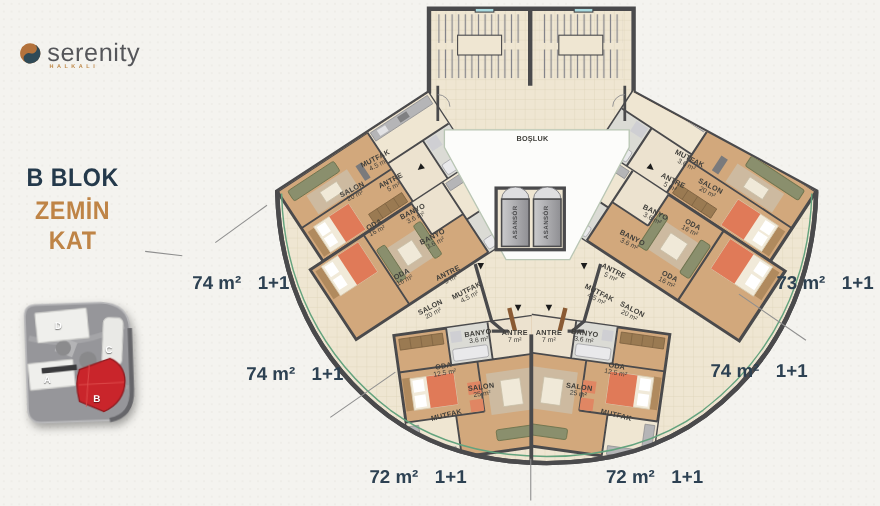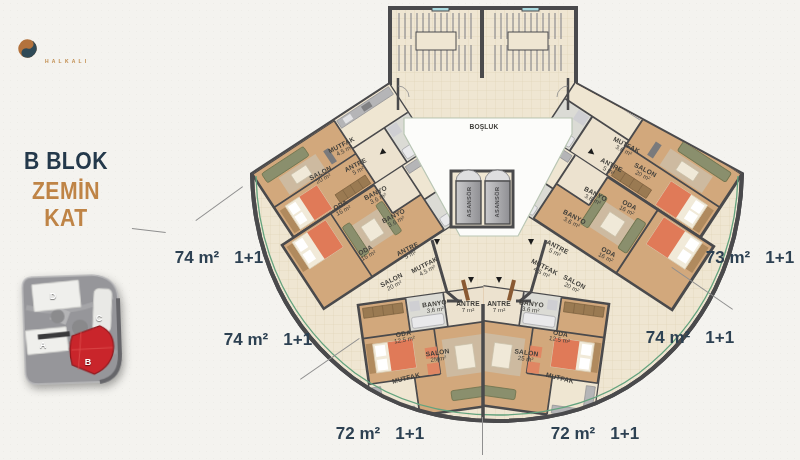--- a/index.html
+++ b/index.html
@@ -44,20 +44,21 @@
 
 <div class="stage">
 
   <div class="logo">
     <svg width="23" height="23" viewBox="0 0 40 40">
       <g transform="rotate(18 20 20)">
         <circle cx="20" cy="20" r="16" fill="#b3723c"></circle>
         <path d="M20,4 A16,16 0 0 1 20,36 A8,8 0 0 1 20,20 A8,8 0 0 0 20,4 Z" fill="#2f4a57"></path>
       </g>
     </svg>
+    <div class="word">serenity</div>
     <div class="sub">HALKALI</div>
   </div>
 
   <div class="headline">
     <div class="l1">B BLOK</div>
     <div class="l2">ZEMİN KAT</div>
   </div>
 
   <div class="minimap">
     <svg width="110" height="118" viewBox="0 0 110 118">

